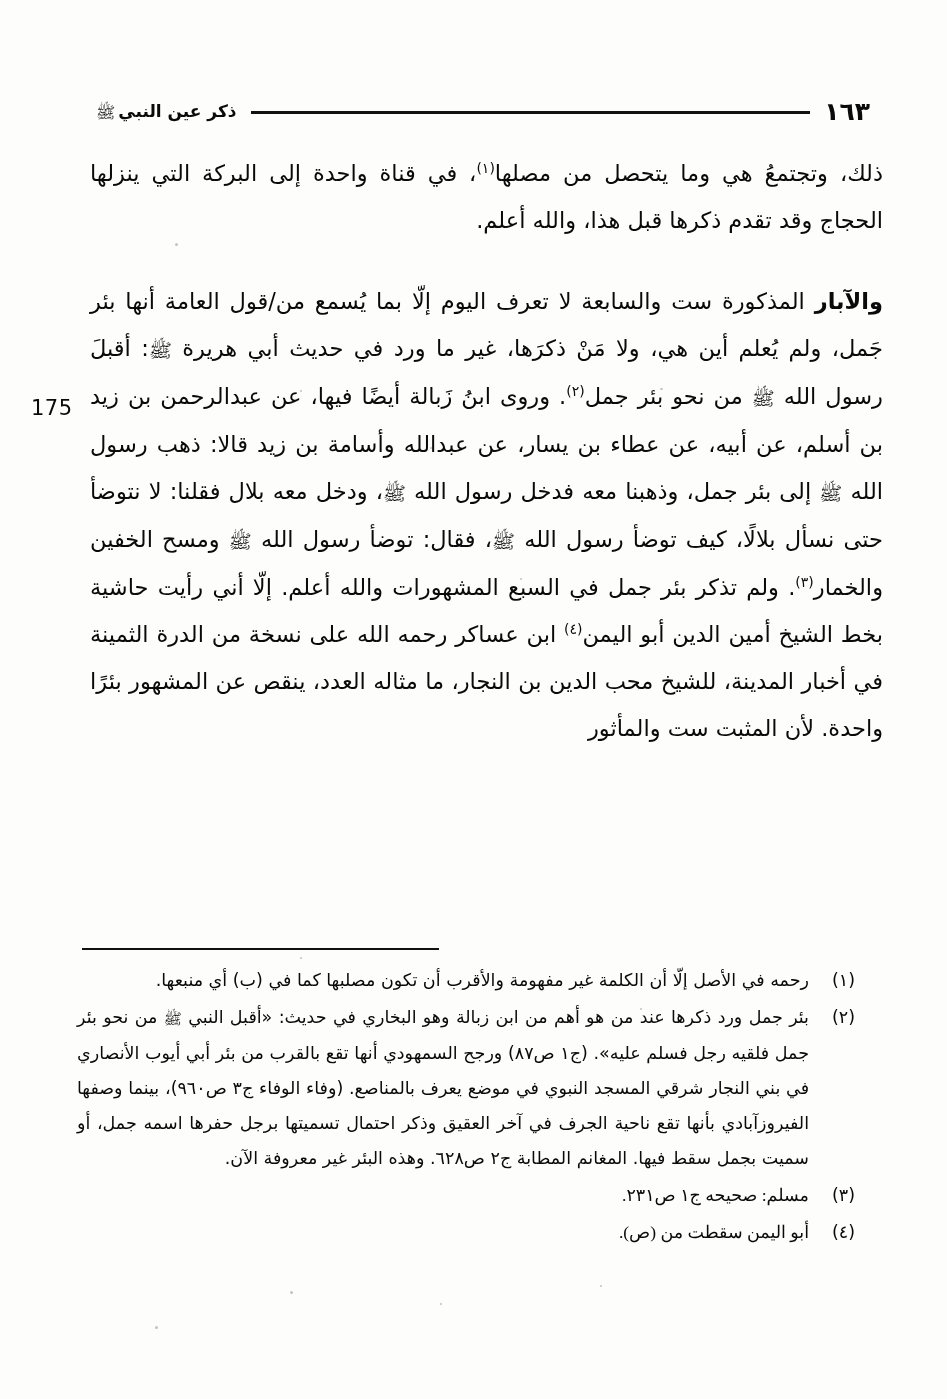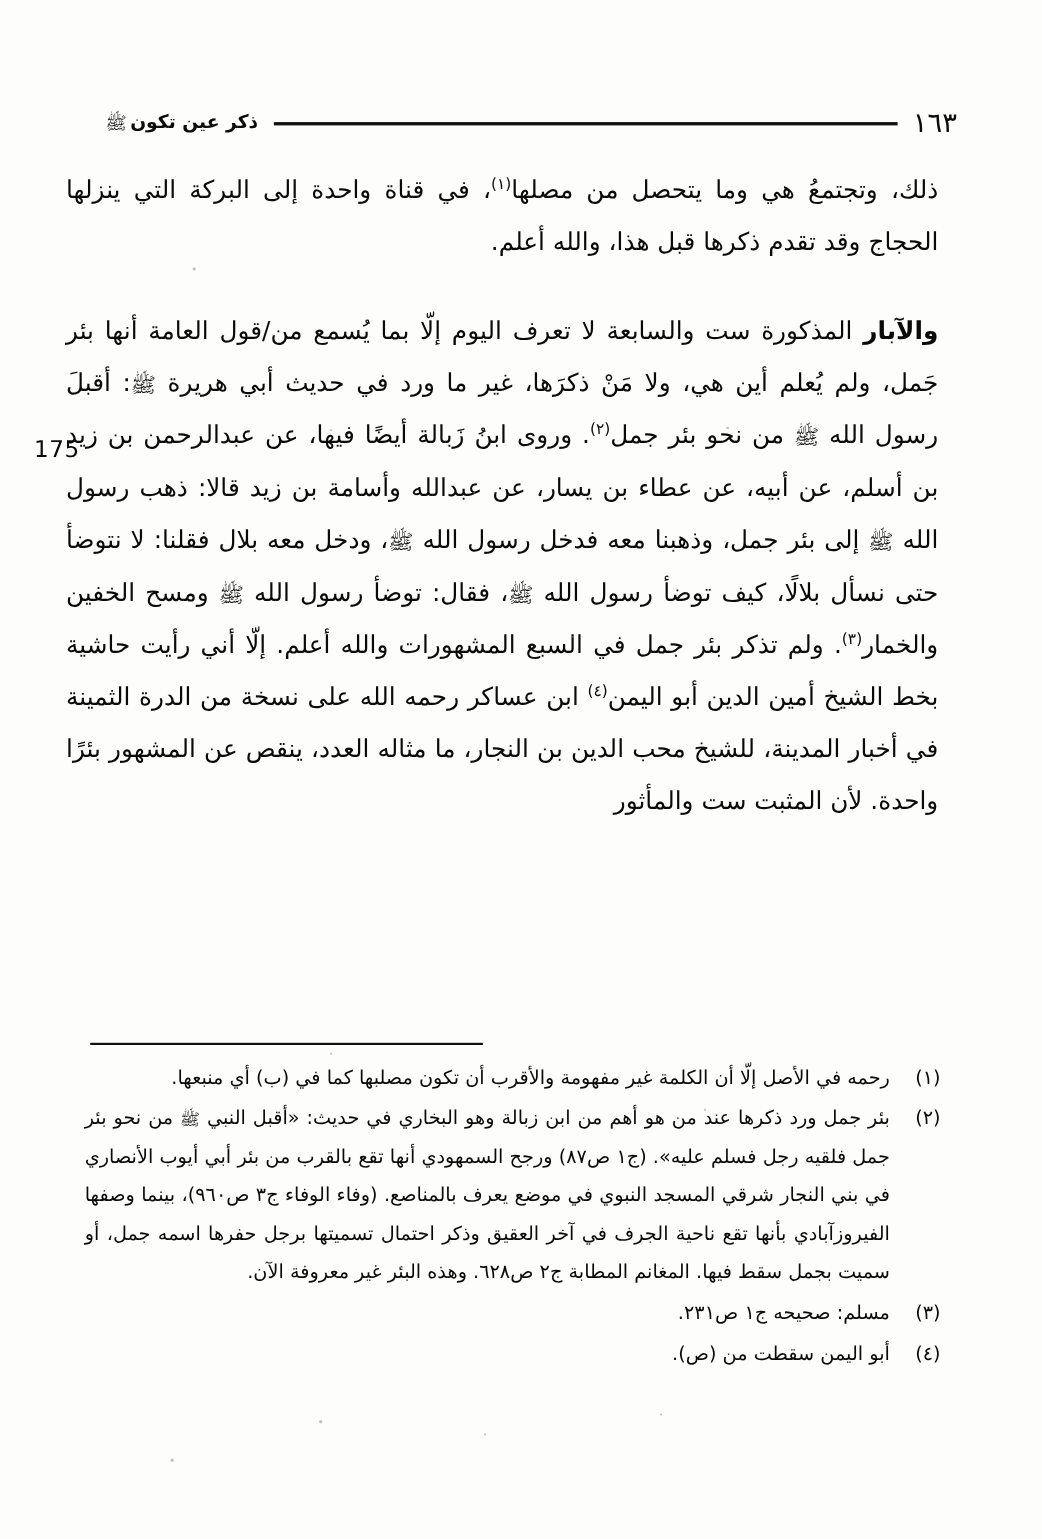--- a/index.html
+++ b/index.html
@@ -27,21 +27,21 @@
     right: 77px;
     height: 42px;
     display: flex;
     flex-direction: row;
     align-items: center;
     gap: 14px;
   }
 
   .page-number {
     font-size: 25px;
-    font-weight: 400;
+    font-weight: 700;
     letter-spacing: 0.5px;
     white-space: nowrap;
     line-height: 1;
     padding-bottom: 4px;
   }
 
   .header-rule {
     flex: 1 1 auto;
     height: 3px;
     background: #111111;
@@ -58,21 +58,21 @@
 
   .header-title .honorific {
     font-size: 16px;
     margin-right: 3px;
   }
 
   
   .body-block {
     position: absolute;
     top: 150px;
-    right: 94px;
+    right: 64px;
     width: 793px;
   }
 
   .para {
     font-size: 22.5px;
     line-height: 47px;
     text-align: justify;
     text-align-last: right;
     margin: 0 0 13px 0;
     position: relative;
@@ -141,20 +141,21 @@
     white-space: nowrap;
   }
 
   .fn-text {
     flex: 1 1 auto;
     text-align: justify;
     text-align-last: right;
   }
 
   .fn-item.short .fn-text {
+    font-family: Liberation Serif, serif;
   }
 
   .fn-text .honorific {
     font-size: 15px;
   }
 
   
   .speck {
     position: absolute;
     background: #8a8a8a;
@@ -163,21 +164,21 @@
   }
 </style>
 </head>
 <body>
 
 <div class="page">
 
   <div class="header">
     <span class="page-number">١٦٣</span>
     <span class="header-rule"></span>
-    <span class="header-title"><span>ذكر عين تكون</span><span class="honorific">ﷺ</span></span>
+    <span class="header-title"><span>ذكر عين النبي</span><span class="honorific">ﷺ</span></span>
   </div>
 
   <div class="margin-num">175</div>
 
   <div class="body-block">
 
     <p class="para p1"><span>ذلك، وتجتمعُ هي وما يتحصل من مصلها</span><sup class="fn">(١)</sup><span>، في قناة واحدة إلى البركة التي ينزلها الحجاج وقد تقدم ذكرها قبل هذا، والله أعلم.</span></p>
 
 
     <p class="para p3"><span class="lead">والآبار</span><span> المذكورة ست والسابعة لا تعرف اليوم إلّا بما يُسمع من/قول العامة أنها بئر جَمل، ولم يُعلم أين هي، ولا مَنْ ذكرَها، غير ما ورد في حديث أبي هريرة </span><span class="honorific">ﷺ</span><span>: أقبلَ رسول الله </span><span class="honorific">ﷺ</span><span> من نحو بئر جمل</span><sup class="fn">(٢)</sup><span>. وروى ابنُ زَبالة أيضًا فيها، عن عبدالرحمن بن زيد بن أسلم، عن أبيه، عن عطاء بن يسار، عن عبدالله وأسامة بن زيد قالا: ذهب رسول الله </span><span class="honorific">ﷺ</span><span> إلى بئر جمل، وذهبنا معه فدخل رسول الله </span><span class="honorific">ﷺ</span><span>، ودخل معه بلال فقلنا: لا نتوضأ حتى نسأل بلالًا، كيف توضأ رسول الله </span><span class="honorific">ﷺ</span><span>، فقال: توضأ رسول الله </span><span class="honorific">ﷺ</span><span> ومسح الخفين والخمار</span><sup class="fn">(٣)</sup><span>. ولم تذكر بئر جمل في السبع المشهورات والله أعلم. إلّا أني رأيت حاشية بخط الشيخ أمين الدين أبو اليمن</span><sup class="fn">(٤)</sup><span> ابن عساكر رحمه الله على نسخة من الدرة الثمينة في أخبار المدينة، للشيخ محب الدين بن النجار، ما مثاله العدد، ينقص عن المشهور بئرًا واحدة. لأن المثبت ست والمأثور</span></p>

